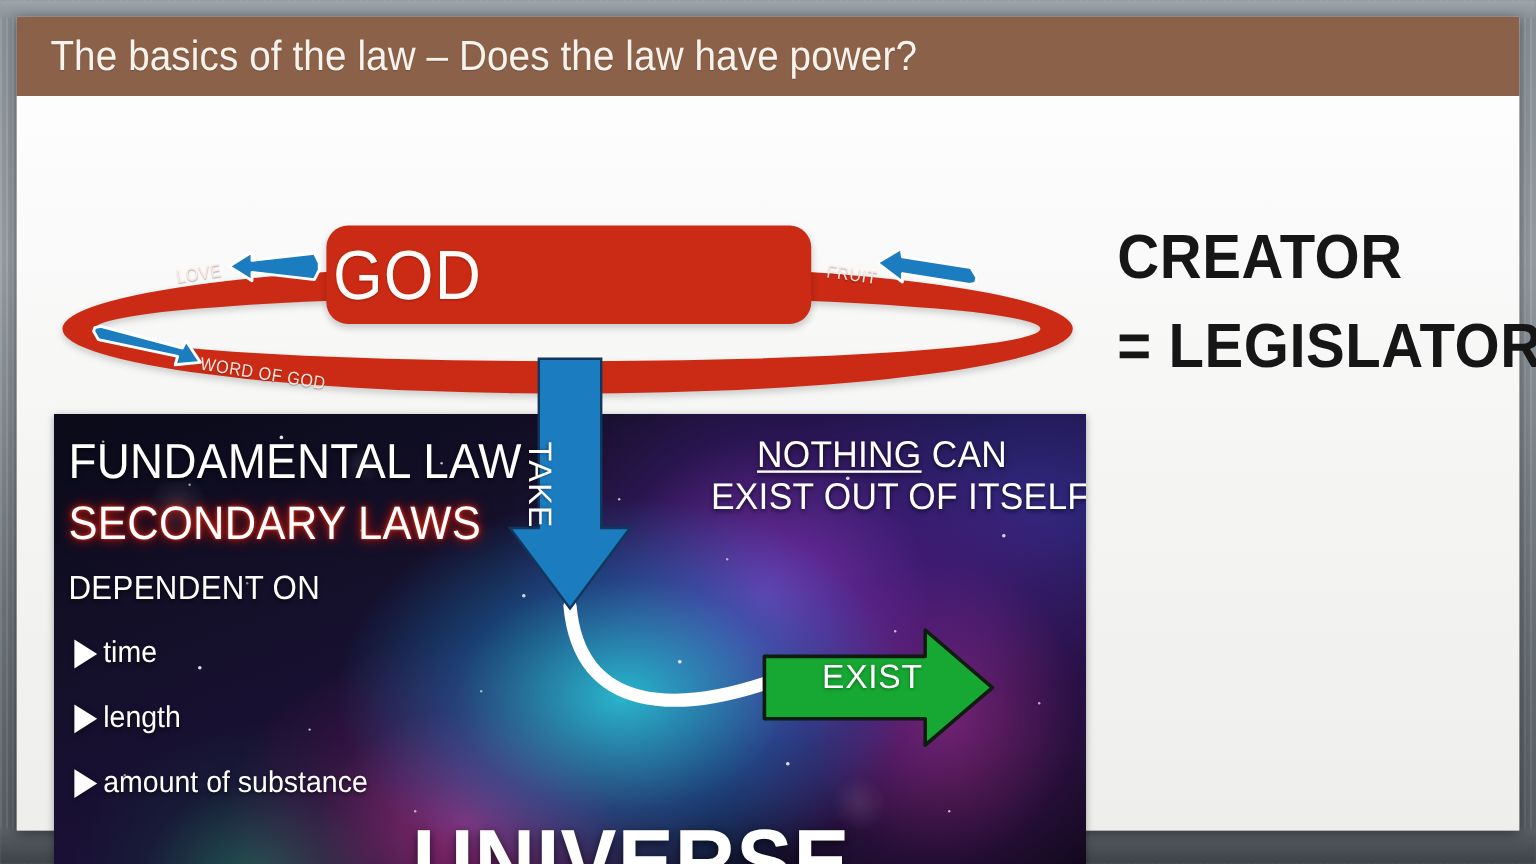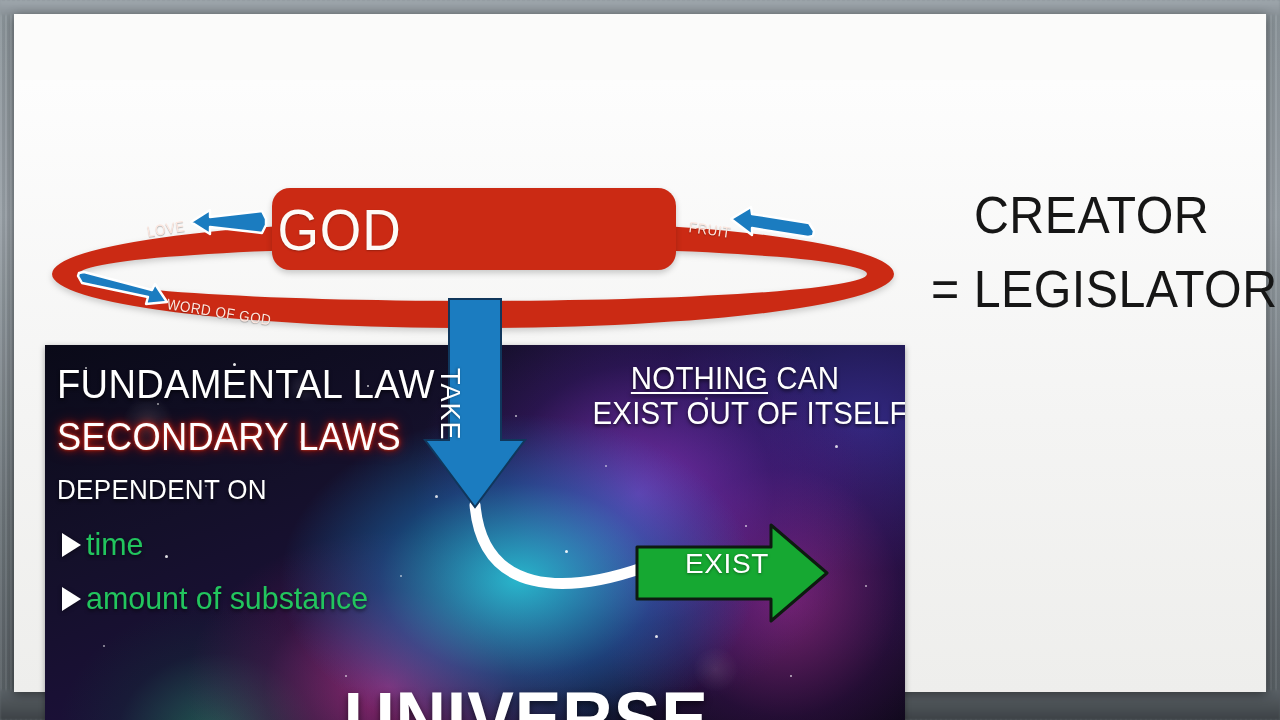--- a/index.html
+++ b/index.html
@@ -145,21 +145,21 @@
   .h-dep{
     margin-top:16px;font-size:28px;letter-spacing:.3px;
     font-family:"Liberation Sans", sans-serif;
     transform:scaleX(.93);transform-origin:left center;
     white-space:nowrap;
     text-shadow:0 2px 4px rgba(0,0,0,.6);
   }
   .bullets{margin-top:12px;}
   .bullet{
     display:flex;align-items:center;height:54px;
-    font-size:32px;color:#22c55e;
+    font-size:25px;color:#ffffff;
     font-family:"Liberation Sans", sans-serif;
     text-shadow:0 2px 4px rgba(0,0,0,.6);
   }
   .bullet .tri{
     width:0;height:0;margin-right:5px;margin-left:5px;
     border-left:19px solid #fff;
     border-top:12px solid transparent;
     border-bottom:12px solid transparent;
     filter:drop-shadow(0 1px 2px rgba(0,0,0,.5));
   }
@@ -199,38 +199,42 @@
     position:absolute;left:668px;top:468px;width:90px;text-align:center;
     color:#fff;font-size:28px;letter-spacing:.6px;
     font-family:"Liberation Sans", sans-serif;
     white-space:nowrap;
     text-shadow:0 1px 3px rgba(0,0,0,.4);
   }
 
   
   .right-col{
     position:absolute;left:905px;top:105px;width:345px;
-    text-align:center;color:#161616;
-    font-family:"Liberation Sans", sans-serif;
+    text-align:left;color:#161616;
+    font-family:"Liberation Sans", sans-serif;
+    font-weight:bold;
   }
   .rc1{font-size:52px;letter-spacing:.5px;transform:scaleX(.93);display:block;white-space:nowrap;}
   .rc2{font-size:52px;letter-spacing:.5px;margin-top:14px;transform:scaleX(.93);display:block;white-space:nowrap;}
 </style>
 </head>
 <body>
 
 <div id="stage">
 
   <div class="frame-bg"></div>
   <div class="frame-noise"></div>
   <div class="top-strip"></div>
   <div class="bottom-strip"></div>
 
   <div class="slide">
 
+    <div class="title-bar">
+      <div class="title-text">The basics of the law – Does the law have power?</div>
+    </div>
 
     <div class="slide-body">
 
       <div class="ring"></div>
 
       <div class="god-box">
         <div class="god-text">GOD</div>
       </div>
 
       <div class="ring-label lbl-love">LOVE</div>
@@ -282,20 +286,24 @@
           <div class="h-fund">FUNDAMENTAL LAW</div>
           <div class="h-sec">SECONDARY LAWS</div>
           <div class="h-dep">DEPENDENT ON</div>
           <div class="bullets">
             <div class="bullet">
               <span class="tri"></span>
               <span class="txt">time</span>
             </div>
             <div class="bullet">
               <span class="tri"></span>
+              <span class="txt">length</span>
+            </div>
+            <div class="bullet">
+              <span class="tri"></span>
               <span class="txt">amount of substance</span>
             </div>
           </div>
         </div>
 
         <div class="nothing-block">
           <span class="l1"><span class="u-line">NOTHING</span><span> CAN</span></span>
           <span class="l2">EXIST OUT OF ITSELF</span>
         </div>
 

